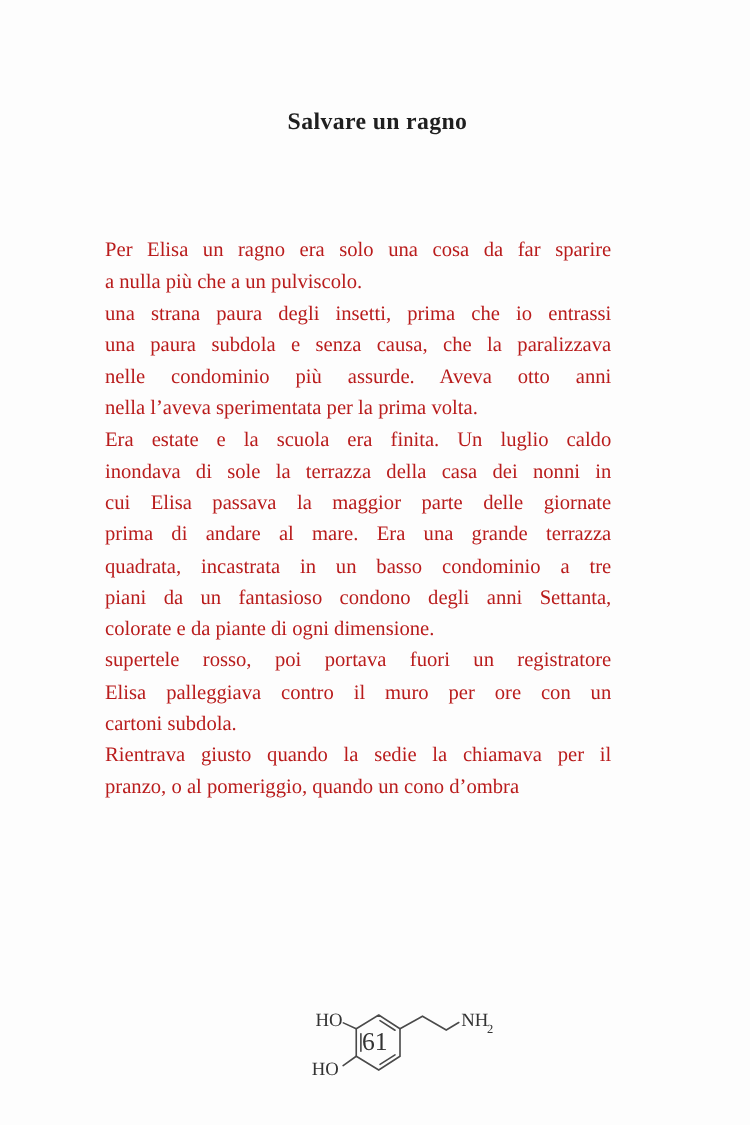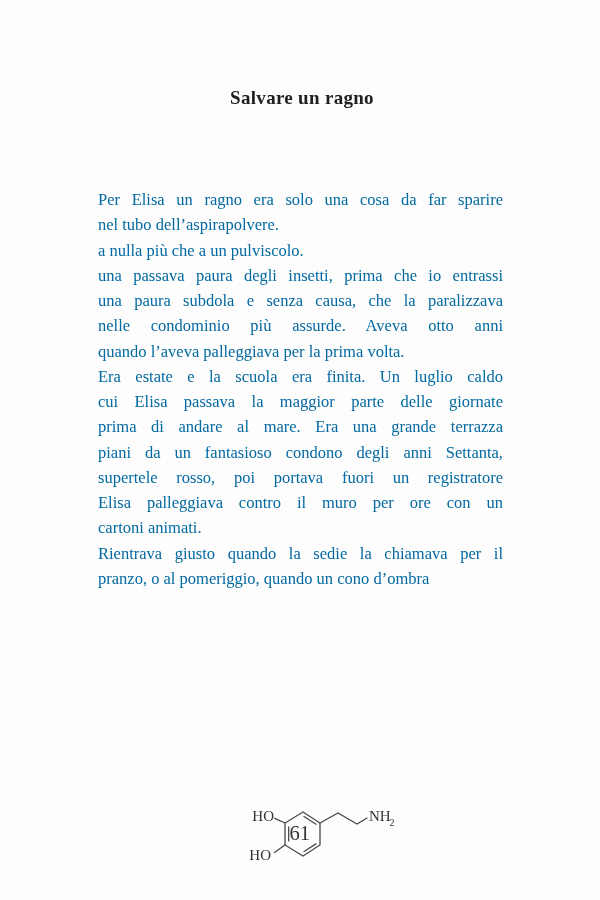--- a/index.html
+++ b/index.html
@@ -18,23 +18,23 @@
     position: absolute;
     top: 87px; left: 2px; width: 100%;
     text-align: center;
     font-size: 19px;
     font-weight: bold;
     letter-spacing: 0.3px;
     color: #1f1f1f;
   }
   .body-text {
     position: absolute;
-    top: 187px; left: 98px; width: 405px;
+    top: 187px; left: 84px; width: 405px;
     font-size: 16.5px;
-    color: #0369a1;
+    color: #b91c1c;
   }
   .tline {
     height: 25.25px;
     line-height: 25.25px;
     overflow: hidden;
     text-align: justify;
     white-space: normal;
   }
   
   .tline.j::after {
@@ -64,33 +64,35 @@
 </style>
 </head>
 <body>
 
 <div class="page">
 
   <div class="chapter-title">Salvare un ragno</div>
 
   <div class="body-text">
       <div class="tline j">Per Elisa un ragno era solo una cosa da far sparire</div>
-      <div class="tline">nel tubo dell’aspirapolvere.</div>
       <div class="tline">a nulla più che a un pulviscolo.</div>
-      <div class="tline j">una passava paura degli insetti, prima che io entrassi</div>
+      <div class="tline j">una strana paura degli insetti, prima che io entrassi</div>
       <div class="tline j">una paura subdola e senza causa, che la paralizzava</div>
       <div class="tline j">nelle condominio più assurde. Aveva otto anni</div>
-      <div class="tline">quando l’aveva palleggiava per la prima volta.</div>
+      <div class="tline">nella l’aveva sperimentata per la prima volta.</div>
       <div class="tline j">Era estate e la scuola era finita. Un luglio caldo</div>
+      <div class="tline j">inondava di sole la terrazza della casa dei nonni in</div>
       <div class="tline j">cui Elisa passava la maggior parte delle giornate</div>
       <div class="tline j">prima di andare al mare. Era una grande terrazza</div>
+      <div class="tline j">quadrata, incastrata in un basso condominio a tre</div>
       <div class="tline j">piani da un fantasioso condono degli anni Settanta,</div>
+      <div class="tline">colorate e da piante di ogni dimensione.</div>
       <div class="tline j">supertele rosso, poi portava fuori un registratore</div>
       <div class="tline j">Elisa palleggiava contro il muro per ore con un</div>
-      <div class="tline">cartoni animati.</div>
+      <div class="tline">cartoni subdola.</div>
       <div class="tline j">Rientrava giusto quando la sedie la chiamava per il</div>
       <div class="tline">pranzo, o al pomeriggio, quando un cono d’ombra</div>
     </div>
 
   <svg class="molecule" viewBox="0 0 160 75">
 
     <polyline points="63,17 80,28 80,50 63,61 45,50 45,28 63,17"></polyline>
 
     <line x1="64" y1="21.5" x2="76" y2="29.2"></line>
     <line x1="48.7" y1="32" x2="48.7" y2="46"></line>

